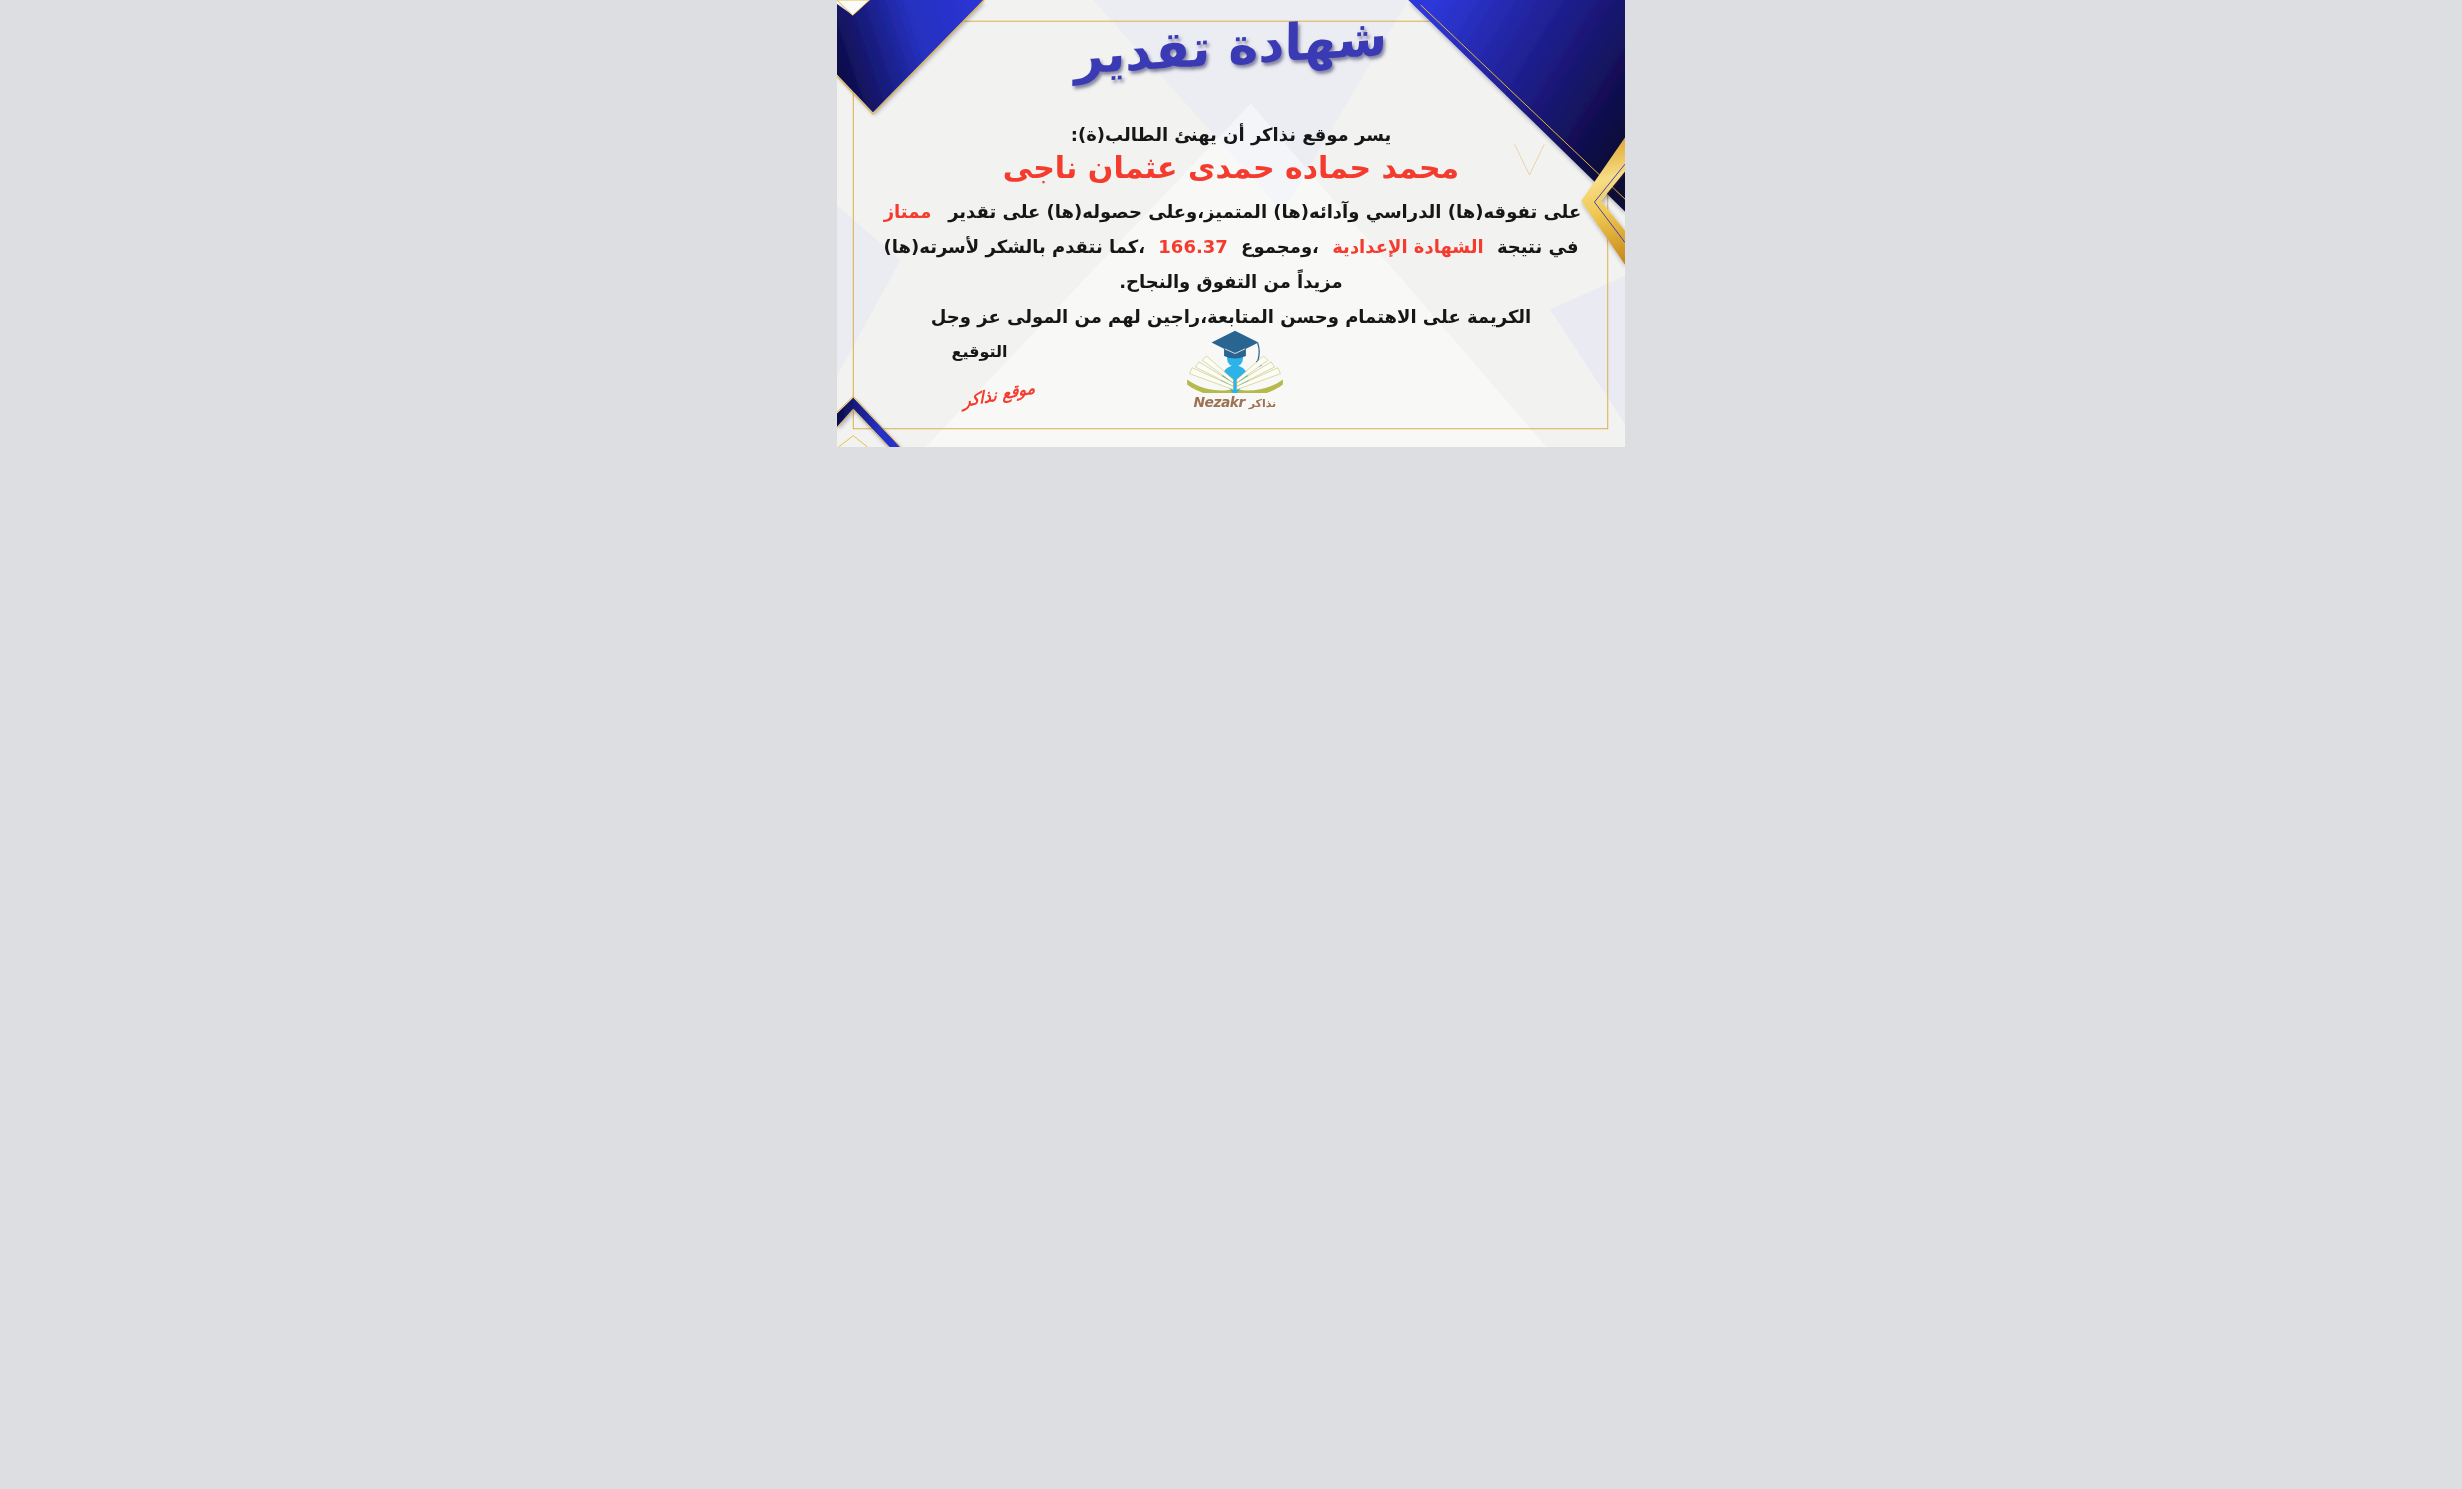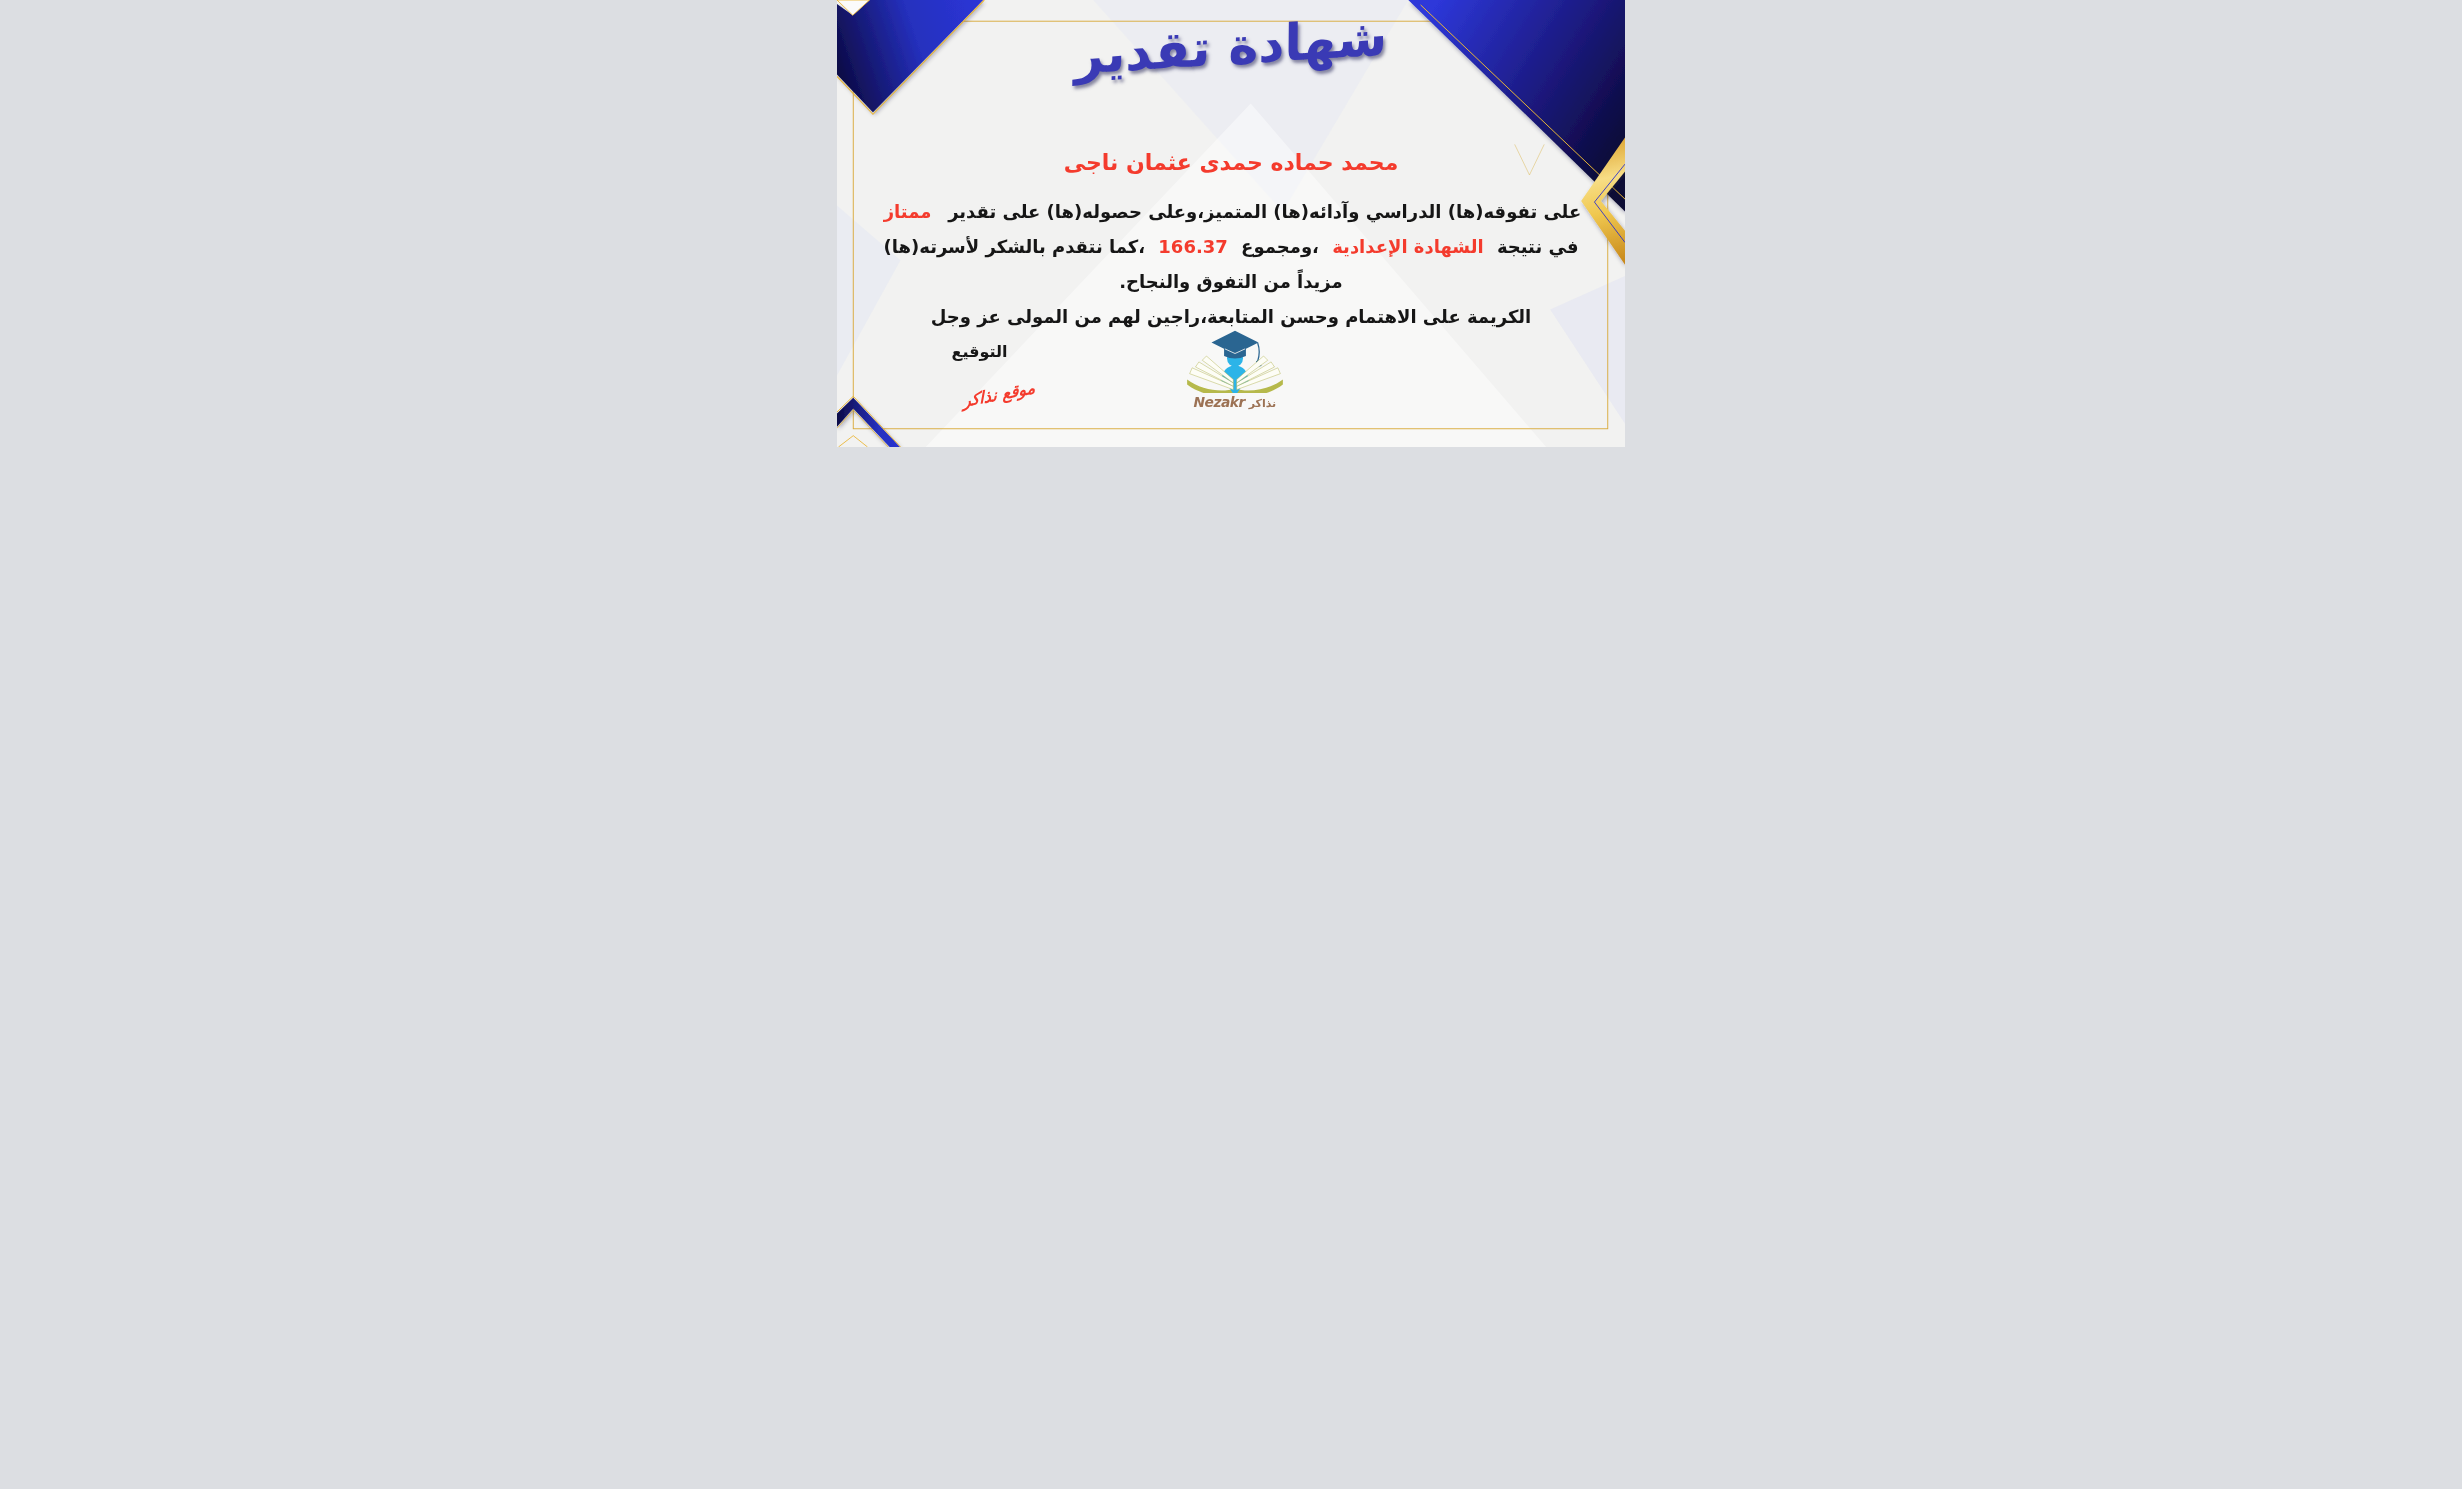--- a/index.html
+++ b/index.html
@@ -20,21 +20,21 @@
     transform:rotate(-3.5deg) skewX(-4deg);
     text-shadow:2px 3px 3.4px rgba(25,25,80,.5);
     letter-spacing:-1px;line-height:1.1;
   }
   .intro{
     position:absolute;top:124px;left:0;right:0;text-align:center;
     font-size:18px;font-weight:bold;color:var(--text_black);
   }
   .student{
     position:absolute;top:150px;left:0;right:0;text-align:center;
-    font-size:22px;font-weight:bold;color:var(--accent_red);
+    font-size:30px;font-weight:bold;color:var(--accent_red);
   }
   .body-text{
     position:absolute;top:194px;left:27px;right:27px;
     color:var(--text_black);font-size:18px;font-weight:bold;
   }
   .bline{height:35px;display:flex;align-items:center;justify-content:center;white-space:nowrap;}
   .red{color:var(--accent_red);text-align:center;}
   .fill-grade{margin:0 16.7px 0 3px;}
   .fill{margin:0 13.3px;}
 
@@ -123,20 +123,21 @@
       <g>
         <polygon points="1600,279 1511,408 1600,537 1600,468 1551,408 1600,348" fill="url(#gradGold)" filter="url(#ds)"></polygon>
         <polyline points="1600,333 1538,410 1600,492" fill="none" stroke="#2b31cf" stroke-width="1.8"></polyline>
       </g>
     </svg>
 
     <div class="content">
 
       <h1 class="title">شهادة تقدير</h1>
 
+      <p class="intro">يسر موقع نذاكر أن يهنئ الطالب(ة):</p>
 
       <p class="student">محمد حماده حمدى عثمان ناجى</p>
 
       <div class="body-text">
         <div class="bline">
           <span>على تفوقه(ها) الدراسي وآدائه(ها) المتميز،وعلى حصوله(ها) على تقدير</span>
           <span class="red fill-grade">ممتاز</span>
         </div>
         <div class="bline">
           <span>في نتيجة</span>

